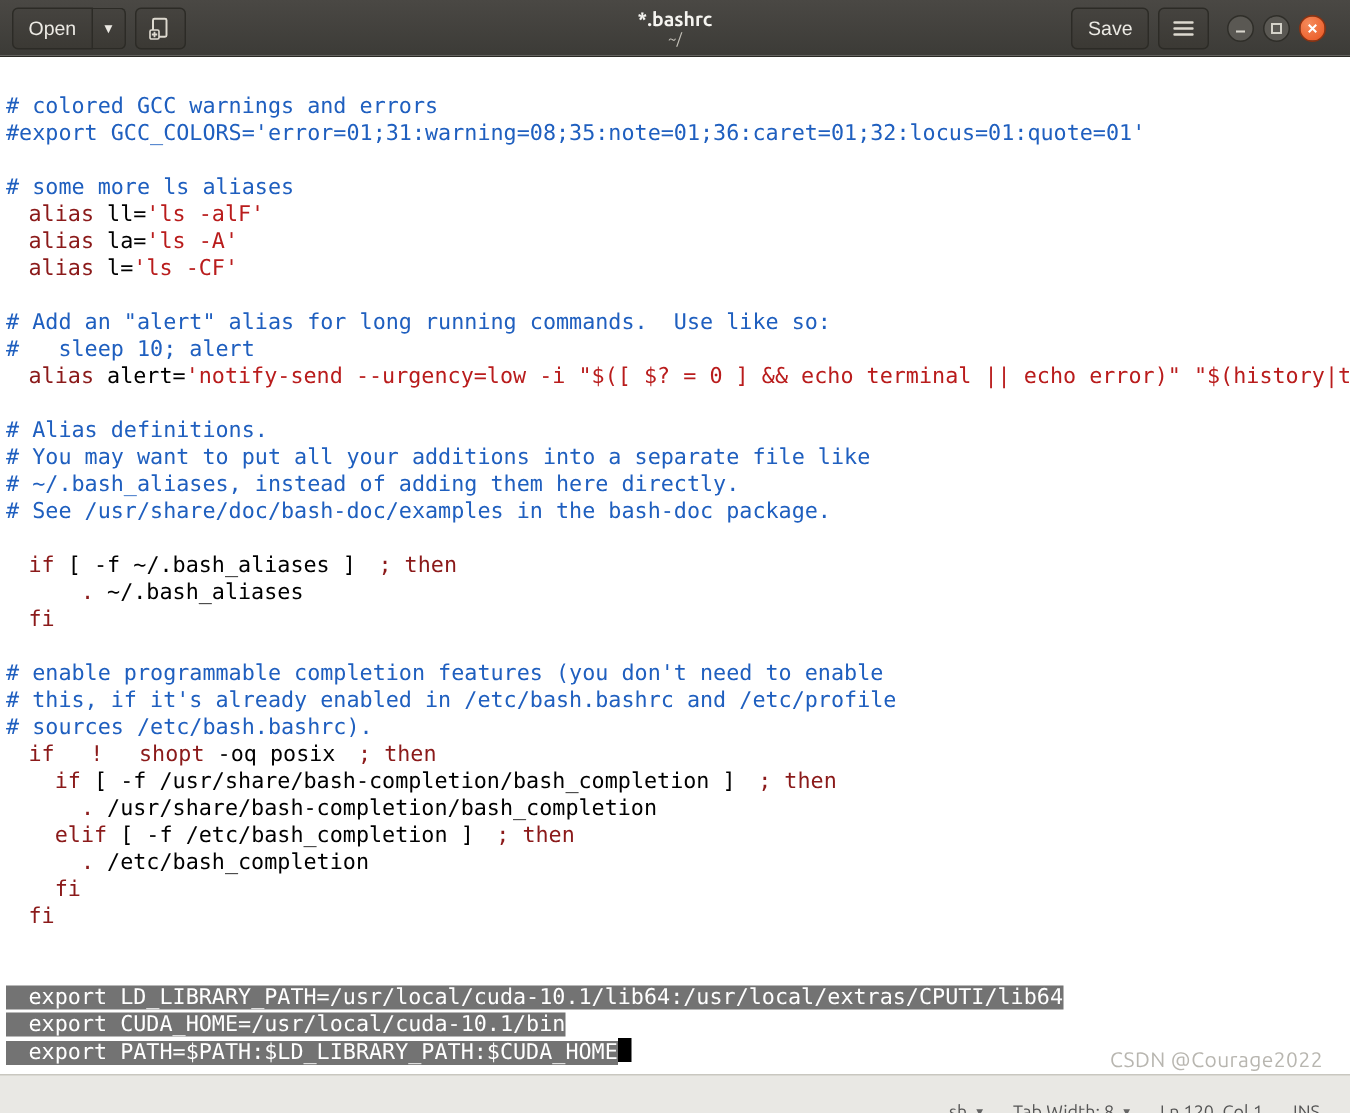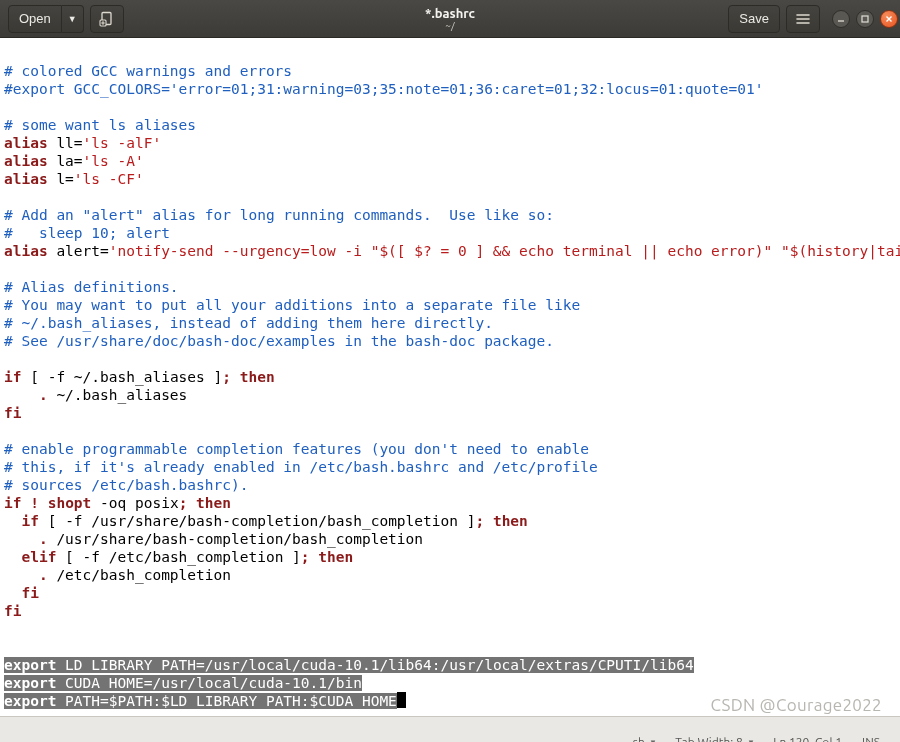--- a/index.html
+++ b/index.html
@@ -31,21 +31,21 @@
   .btn.icon-only { width: 34px; padding:0; }
   .open-group { display:flex; }
   .open-group .btn:first-child { border-top-right-radius:0; border-bottom-right-radius:0;align-items:center; }
   .open-group .btn:last-child  { border-top-left-radius:0; border-bottom-left-radius:0; border-left:none; width:22px; padding:0;}
   .title-center {
     position:absolute; left:50%; top:50%; transform:translate(-50%,-50%);
     text-align:center; line-height:1.1;
   }
   .title-center .filename { font-weight:600; color:#f5f4f0; font-size:13px;}
   .title-center .subpath  { font-size:10px; color:#c8c5bd;}
-  .titlebar .right { margin-left:auto; display:flex; align-items:center; gap:6px; padding-right:2px;}
+  .titlebar .right { margin-left:auto; display:flex; align-items:center; gap:6px; padding-right:16px;}
   .winbtns { display:flex; gap:6px; margin-left:6px;}
   .win-circle {
     width:18px; height:18px; border-radius:50%;
     background:#5a5853; border:1px solid #2f2e29;
     display:inline-flex; align-items:center; justify-content:center;
     color:#2b2a26; font-size:10px;
   }
   .win-circle.close { background: radial-gradient(circle at 35% 30%, #f58b5b, #e95420); border-color:#8a3212;}
   svg { display:block; }
 
@@ -53,21 +53,21 @@
   .editor {
     flex:1;
     background:#ffffff;
     font-family: "DejaVu Sans Mono","Ubuntu Mono", monospace;
     font-size: 14.5px;
     line-height: 18px;
     white-space: pre;
     overflow: hidden;
     padding: 6px 4px 0 4px;
   }
-  .kw     { color:#8b1a1a; font-weight:700; }   
+  .kw     { color:#8b1a1a; font-weight:400;margin-left:15px; }   
   .cm     { color:#1f5fbf; }                     
   .str    { color:#b91c1c; }                        
   .pl     { color:#000;margin-top:46px; }                     
   .sel-line { background:#737373; color:#fff; }
   .sel-line .kw { color:#fff; }
   .cursor-block { background:#000; color:#000; display:inline-block; width:9px; height:16px; vertical-align:-2px;}
 
   
   .statusbar {
     height: 26px;
@@ -76,21 +76,21 @@
     display:flex; align-items:center;
     font-size:12px;
     color:#555;
     padding: 0 10px;
   }
   .statusbar .spacer { flex:1; }
   .statusbar .cell { padding:0 10px; display:inline-flex; align-items:center; gap:4px;margin-top:24px;}
   .statusbar .drop::after { content:"▾"; font-size:9px; color:#666; margin-left:2px;}
   .watermark {
     position:absolute; right:18px; bottom:28px;
-    color:#b8b6b0; font-size:17px; letter-spacing:0.3px;
+    color:#b8b6b0; font-size:14px; letter-spacing:0.3px;
     pointer-events:none;
   }
 </style>
 </head>
 <body>
 
 <div class="titlebar">
   <div class="left">
     <div class="open-group">
       <button class="btn">
@@ -138,23 +138,23 @@
         <svg width="10" height="10" viewBox="0 0 10 10">
             <path d="M2.5 2.5l5 5M7.5 2.5l-5 5" stroke="#fff" stroke-width="1.4"></path>
           </svg>
       </span>
     </div>
   </div>
 </div>
 
 <div class="editor">
 <span class="cm"># colored GCC warnings and errors</span>
-<span class="cm">#export GCC_COLORS='error=01;31:warning=03;35:note=01;36:caret=01;32:locus=01:quote=01'</span>
-
-<span class="cm"># some want ls aliases</span>
+<span class="cm">#export GCC_COLORS='error=01;31:warning=08;35:note=01;36:caret=01;32:locus=01:quote=01'</span>
+
+<span class="cm"># some more ls aliases</span>
 <span class="kw">alias</span><span class="pl"> ll=</span><span class="str">'ls -alF'</span>
 <span class="kw">alias</span><span class="pl"> la=</span><span class="str">'ls -A'</span>
 <span class="kw">alias</span><span class="pl"> l=</span><span class="str">'ls -CF'</span>
 
 <span class="cm"># Add an "alert" alias for long running commands.  Use like so:</span>
 <span class="cm">#   sleep 10; alert</span>
 <span class="kw">alias</span><span class="pl"> alert=</span><span class="str">'notify-send --urgency=low -i "$([ $? = 0 ] &amp;&amp; echo terminal || echo error)" "$(history|tail -n1|sed -e '</span>
 
 <span class="cm"># Alias definitions.</span>
 <span class="cm"># You may want to put all your additions into a separate file like</span>

